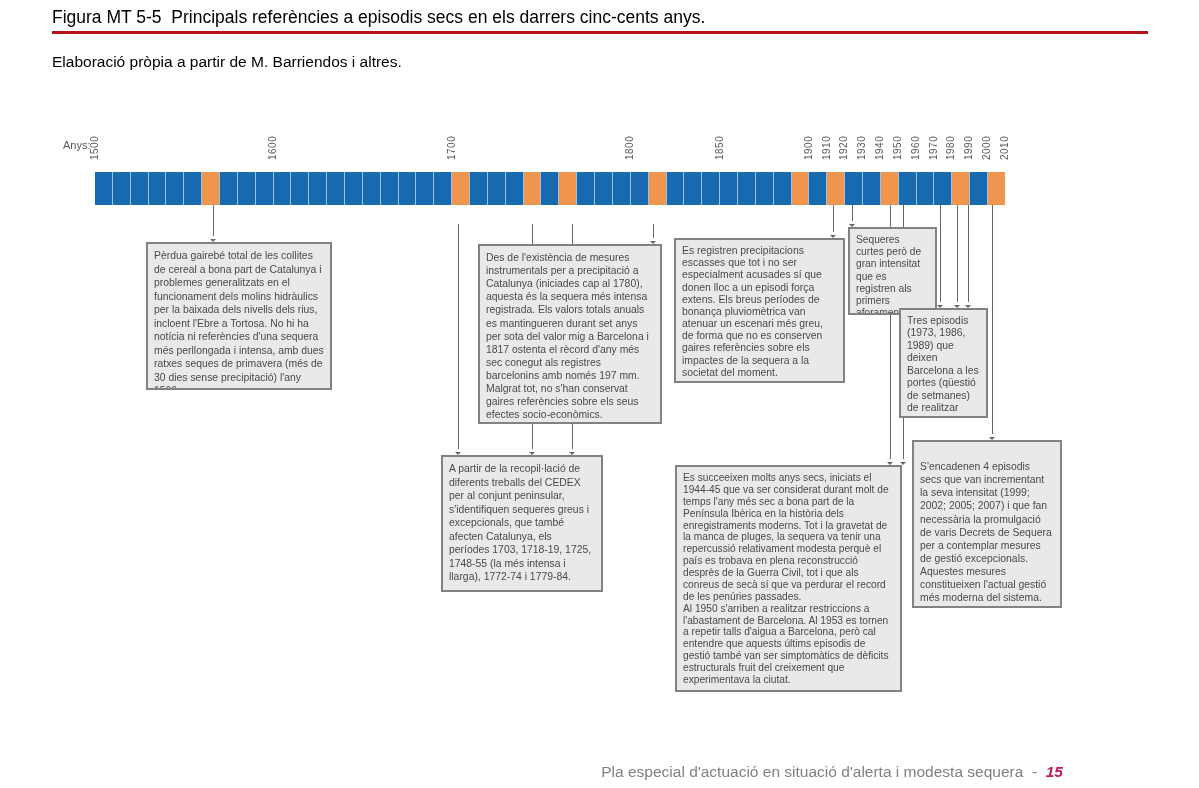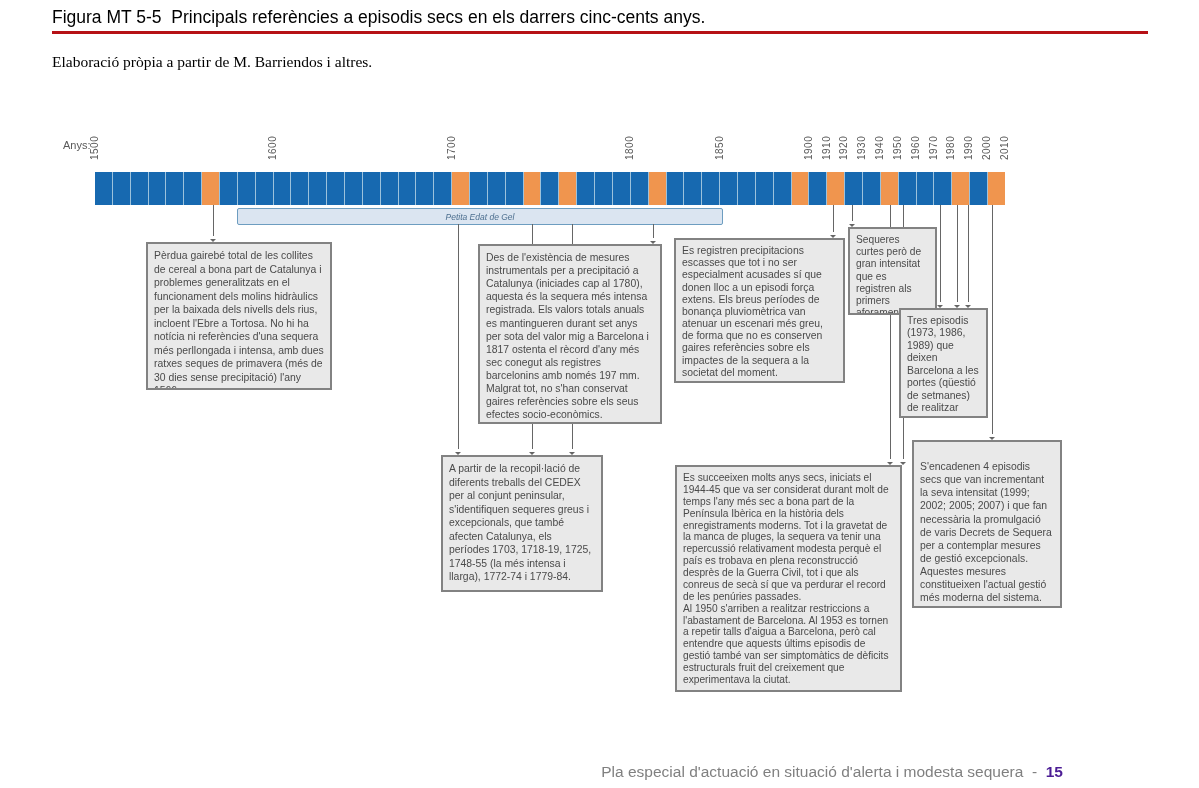--- a/index.html
+++ b/index.html
@@ -1,35 +1,35 @@
 <!DOCTYPE html>
 <html><head>
 <meta charset="utf-8">
 <style>
   html,body{margin:0;padding:0;background:#ffffff;}
   body{width:1199px;height:788px;position:relative;overflow:hidden;
        font-family:"Liberation Sans", sans-serif;}
   .title{position:absolute;left:52px;top:7px;font-size:17.5px;color:#000;white-space:pre;}
   .rule{position:absolute;left:52px;top:31px;width:1096px;height:3px;}
-  .subtitle{position:absolute;left:52px;top:53px;font-size:15.5px;color:#000;white-space:pre;font-family:Liberation Serif, serif;}
+  .subtitle{position:absolute;left:52px;top:53px;font-size:15.5px;color:#000;white-space:pre;}
   #diagram{position:absolute;left:0;top:0;width:1029px;height:788px;}
   .anys{position:absolute;left:63px;top:139px;font-size:11px;color:#595959;}
   .ylabel{position:absolute;writing-mode:vertical-rl;transform:rotate(180deg);
           font-size:10px;color:#595959;letter-spacing:.5px;line-height:11px;height:34px;}
   #bar{position:absolute;display:flex;gap:1px;}
   .seg{flex:1 1 0;}
   .band{position:absolute;border-radius:2px;display:flex;align-items:center;justify-content:center;
         font-size:8.5px;font-style:italic;box-sizing:border-box;}
   .conn{position:absolute;width:1px;z-index:1;}
   .conn::after{content:"";position:absolute;bottom:-6px;left:-3px;width:0;height:0;
                border:3.5px solid transparent;border-bottom:none;}
   .tbox{position:absolute;box-sizing:border-box;padding:5px 6px;white-space:pre-wrap;
         overflow:hidden;z-index:2;}
   .footer{position:absolute;top:763px;right:136px;font-size:15.5px;color:#808080;white-space:pre;}
-  .footer .pg{color:#4c1d95;font-weight:bold;}
+  .footer .pg{color:#be185d;font-weight:bold;font-style:italic;}
 </style>
 <style>.conn::after{border-top-color:#666666;}</style></head>
 <body>
 
 <div class="title">Figura MT 5-5  Principals referències a episodis secs en els darrers cinc-cents anys.</div>
 <div class="rule" style="background: rgb(182, 17, 22);"></div>
 <div class="subtitle">Elaboració pròpia a partir de M. Barriendos i altres.</div>
 
 <div id="diagram">
   <div class="anys">Anys:</div>
@@ -98,23 +98,20 @@
       <div class="seg" style="background: rgb(23, 105, 176);"></div>
       <div class="seg" style="background: rgb(23, 105, 176);"></div>
       <div class="seg" style="background: rgb(240, 149, 78);"></div>
       <div class="seg" style="background: rgb(23, 105, 176);"></div>
       <div class="seg" style="background: rgb(23, 105, 176);"></div>
       <div class="seg" style="background: rgb(23, 105, 176);"></div>
       <div class="seg" style="background: rgb(240, 149, 78);"></div>
       <div class="seg" style="background: rgb(23, 105, 176);"></div>
       <div class="seg" style="background: rgb(240, 149, 78);"></div>
     </div>
-  <div class="band" id="band" style="left: 237px; top: 208px; width: 486px; height: 17px; background: rgb(219, 229, 241); border: 1.5px solid rgb(109, 157, 192); color: rgb(77, 111, 143);">
-    <span>Petita Edat de Gel</span>
-  </div>
   <div id="connectors">
       <div class="conn" style="left: 213px; top: 205px; height: 31px; background: rgb(102, 102, 102);"></div>
       <div class="conn" style="left: 458px; top: 224px; height: 225px; background: rgb(102, 102, 102);"></div>
       <div class="conn" style="left: 532px; top: 224px; height: 225px; background: rgb(102, 102, 102);"></div>
       <div class="conn" style="left: 572px; top: 224px; height: 225px; background: rgb(102, 102, 102);"></div>
       <div class="conn" style="left: 653px; top: 224px; height: 14px; background: rgb(102, 102, 102);"></div>
       <div class="conn" style="left: 833px; top: 205px; height: 27px; background: rgb(102, 102, 102);"></div>
       <div class="conn" style="left: 852px; top: 205px; height: 16px; background: rgb(102, 102, 102);"></div>
       <div class="conn" style="left: 890px; top: 205px; height: 254px; background: rgb(102, 102, 102);"></div>
       <div class="conn" style="left: 903px; top: 205px; height: 254px; background: rgb(102, 102, 102);"></div>

